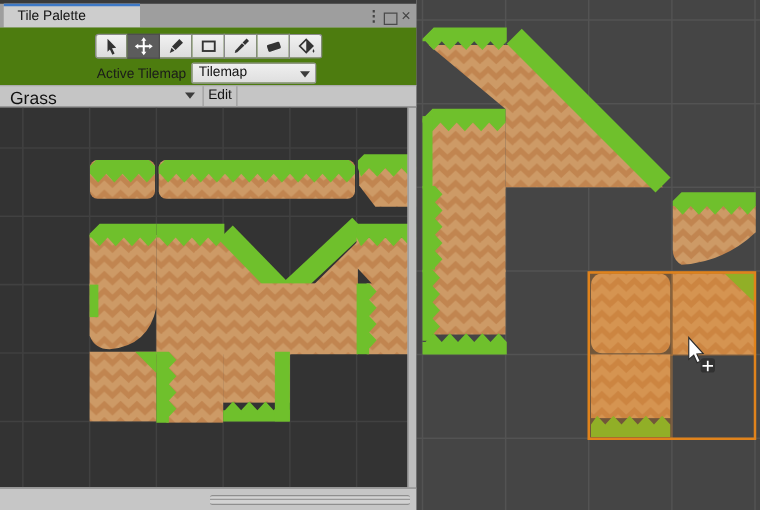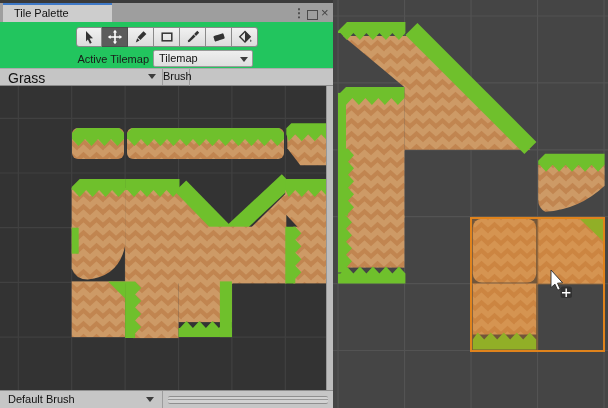--- a/index.html
+++ b/index.html
@@ -12,21 +12,21 @@
   #palette{position:absolute;left:0;top:0;width:333px;height:408px;background:#c6c6c6;}
   #tabbar{position:absolute;left:0;top:0;width:333px;height:22px;background:#9e9e9e;
           border-top:3px solid #3a3a3a;box-sizing:border-box;}
   #tab{position:absolute;left:3px;top:0;width:109px;height:19px;background:#cdcdcd;
        border-top:2px solid #3e79c7;box-sizing:border-box;
        font-size:11px;color:#111;padding:2px 0 0 11px;}
   .winicon{position:absolute;top:3px;color:#444;font-size:12px;line-height:14px;cursor:default;}
   #menu-icon{left:293px;font-weight:bold;}
   #max-icon{left:307px;top:7px;width:9px;height:8px;border:1px solid #4a4a4a;background:transparent;}
   #close-icon{left:321px;font-size:13px;}
-  #toolrows{position:absolute;left:0;top:22px;width:333px;height:46px;background:#22c55e;}
+  #toolrows{position:absolute;left:0;top:22px;width:333px;height:46px;background:#4d7c0f;}
   #toolbtns{position:absolute;left:76px;top:5px;display:flex;}
   .toolbtn{width:26px;height:20px;background:linear-gradient(#f1f1f1,#dcdcdc);
            border:1px solid #8a8a8a;border-left-width:0;box-sizing:border-box;
            display:flex;align-items:center;justify-content:center;}
   .toolbtn:first-child{border-left-width:1px;border-radius:3px 0 0 3px;}
   .toolbtn:last-child{border-radius:0 3px 3px 0;}
   .toolbtn.active{background:#5c5c5c;border-color:#4e4e4e;}
   #atm-label{position:absolute;left:0;top:31px;width:149px;text-align:right;
              font-size:11px;color:#1a1a1a;}
   .dropdown{position:absolute;background:linear-gradient(#efefef,#dfdfdf);
@@ -170,21 +170,21 @@
         <span class="dd-arrow"></span>
       </div>
     </div>
 
     <div id="grassbar">
       <div id="grass-dd">
         <span>Grass</span>
         <span class="dd-arrow"></span>
       </div>
       <div id="edit-btn">
-        <span>Brush</span>
+        <span>Edit</span>
       </div>
     </div>
 
     <div id="gridarea">
       <svg id="palette-svg" width="333" height="304">
           <defs>
             <pattern id="chevA" width="26" height="13" patternUnits="userSpaceOnUse">
               <rect width="26" height="13" fill="#cd9a66"></rect>
               <path d="M-1,9.5 L5.5,3.5 L12,9.5 L18.5,3.5 L25,9.5 L28,6.5" fill="none" stroke="#c18550" stroke-width="4.2"></path>
             </pattern>
@@ -228,20 +228,16 @@
           <rect x="133.1" y="195.40000000000003" width="45.4" height="56.7" fill="url(#chevA)"></rect>
           <polygon points="125.1,195.4 135.1,195.4 141.1,201.9 135.1,208.4 141.1,214.9 135.1,221.4 141.1,227.9 135.1,234.4 141.1,240.9 135.1,247.4 135.1,252.1 125.1,252.1" fill="#6fc02c"></polygon>
           <rect x="178.5" y="195.40000000000003" width="53.4" height="40.7" fill="url(#chevA)"></rect>
           <polygon points="178.5,251.1 231.9,251.1 231.9,242.1 225.4,235.1 218.9,242.1 212.4,235.1 205.9,242.1 199.4,235.1 192.9,242.1 186.4,235.1 179.9,242.1 178.5,242.1" fill="#6fc02c"></polygon>
           <rect x="219.9" y="195.40000000000003" width="12" height="55.7" fill="#6fc02c"></rect>
         </svg>
     </div>
     <div id="vscroll"></div>
 
     <div id="brushbar">
-      <div id="brush-dd">
-        <span>Default Brush</span>
-        <span class="dd-arrow"></span>
-      </div>
       <div id="hscroll"></div>
     </div>
   </div>
 </div>
 
 </body></html>

